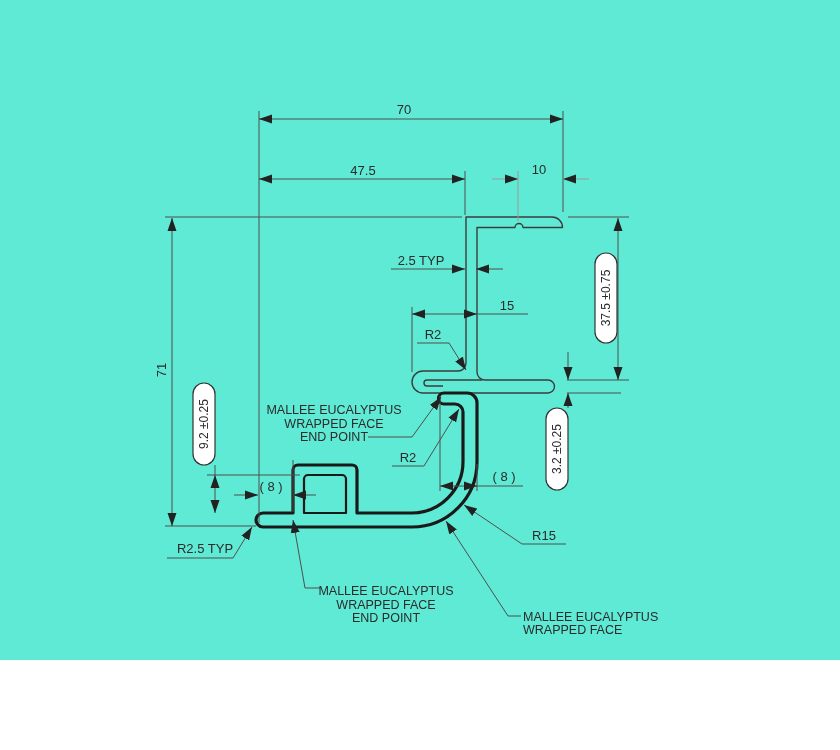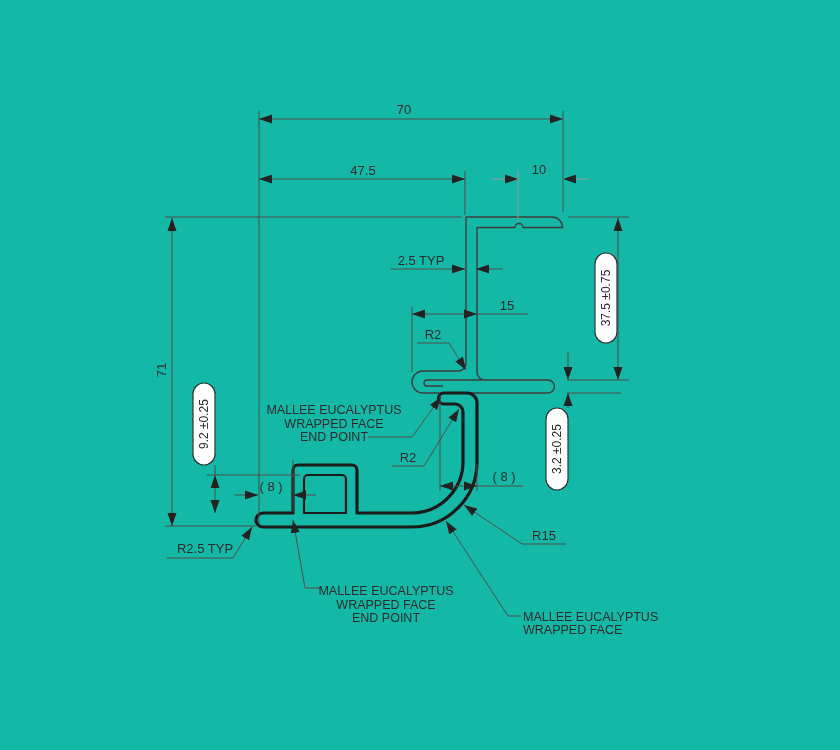--- a/index.html
+++ b/index.html
@@ -1,16 +1,16 @@
 <!DOCTYPE html>
 <html><head>
 <meta charset="utf-8">
 <style>
   html,body{margin:0;padding:0;background:#fff;}
-  .page{width:840px;height:750px;background:#14b8a6;position:relative;overflow:hidden;
+  .page{width:840px;height:660px;background:#5eead4;position:relative;overflow:hidden;
         font-family:"Liberation Sans", sans-serif;}
   svg{display:block;}
   text{fill:#2b2b2b;font-family:"Liberation Sans", sans-serif;}
   .dimtxt{font-size:13px;}
   .lbltxt{font-size:12.5px;}
   .captxt{font-size:12px;}
   .dimline{stroke:#4f4f4f;stroke-width:1;fill:none;}
   .dimline-gray{stroke:#9a9a9a;stroke-width:1;fill:none;}
   .profile-main{stroke:#1a1a1a;stroke-width:3.2;fill:none;stroke-linejoin:round;}
   .profile-groove{stroke:#1a1a1a;stroke-width:2.2;fill:none;stroke-linejoin:round;}

